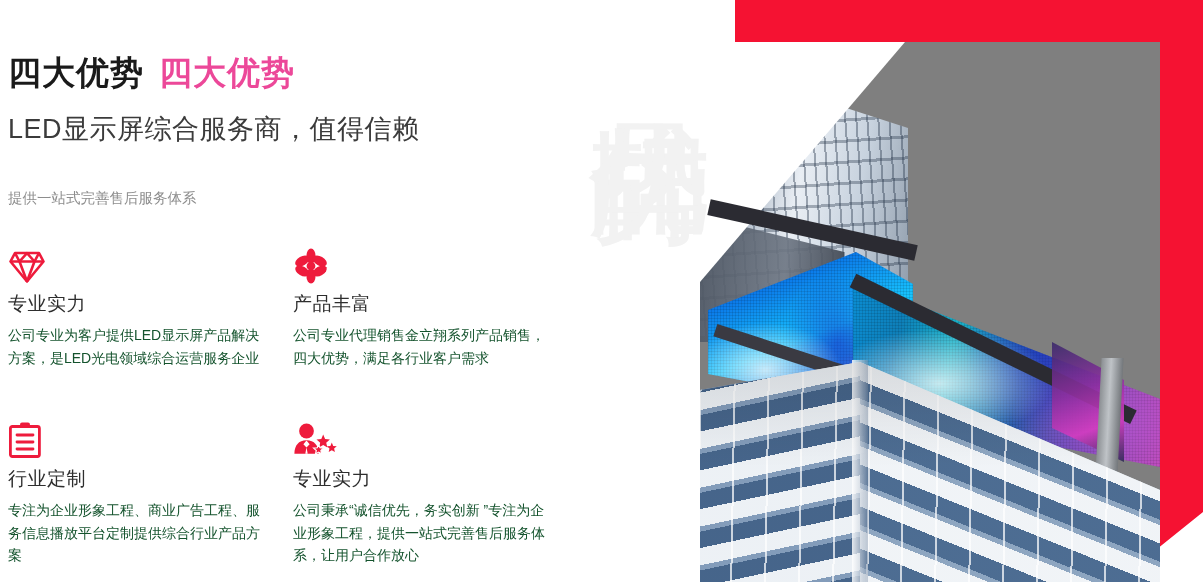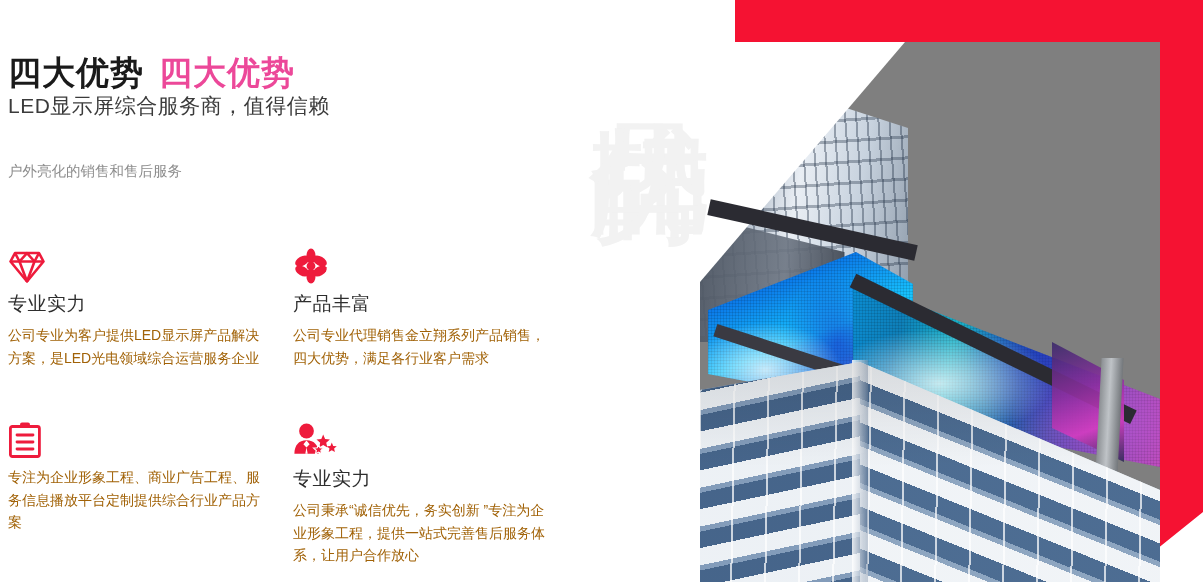--- a/index.html
+++ b/index.html
@@ -206,22 +206,22 @@
     width:600px; height:582px;
     padding:54px 0 0 8px;
   }
   #headline{
     font-size:33px; font-weight:700; color:#1a1a1a;
     letter-spacing:1px; line-height:1.18;
     white-space:nowrap;
   }
   #headline .accent{ color:#ec4899;margin-left:15px; }
   #subhead{
-    margin-top:0;
-    font-size:21px; font-weight:400; color:#3b3b3b;
+    margin-top:20px;
+    font-size:27px; font-weight:400; color:#3b3b3b;
     letter-spacing:.5px; line-height:1.25;
     white-space:nowrap;
   }
   #lead{
     margin-top:12px;
     font-size:14.5px; color:#8d8d8d; line-height:1.82;
     max-width:520px;
   }
 
   #features{
@@ -233,21 +233,21 @@
     column-gap:0; row-gap:0;
   }
   .feature{ position:relative; padding-right:18px; }
   .feat-icon{ height:44px; display:flex; align-items:flex-end; }
   .feat-title{
     margin-top:7px;
     font-size:19px; color:#2e2e2e; font-weight:400; letter-spacing:.5px;font-family:Liberation Mono, monospace;
   }
   .feat-body{
     margin-top:7px;
-    font-size:14px; color:#a16207; line-height:1.62;
+    font-size:14px; color:#14532d; line-height:1.62;
     max-width:262px;
   }
   svg{ display:block; }
 </style>
 </head>
 <body>
 
 <div id="page">
 
   <div id="media-panel">
@@ -286,21 +286,21 @@
     </div>
   </div>
 
   <div id="watermark">品牌优势</div>
 
   <div id="content">
     <h1 id="headline"><span>四大优势</span><span class="accent">四大优势</span></h1>
 
     <h2 id="subhead">LED显示屏综合服务商，值得信赖</h2>
 
-    <p id="lead"><br><span>户外亮化的销售和售后服务</span></p>
+    <p id="lead"><br><span>提供一站式完善售后服务体系</span></p>
   </div>
 
   <div id="features">
 
     <div class="feature">
       <div class="feat-icon">
         <svg width="38" height="34" viewBox="0 0 38 34" fill="none" stroke="#EE1B3C" stroke-width="2.6" stroke-linejoin="round">
           <path d="M7 3 L31 3 L35.5 11.5 L19 31.5 L2.5 11.5 Z"></path>
           <path d="M2.5 11.5 L35.5 11.5"></path>
           <path d="M7 3 L11.5 11.5 L19 31.5"></path>
@@ -331,20 +331,21 @@
     <div class="feature">
       <div class="feat-icon">
         <svg width="34" height="38" viewBox="0 0 34 38" fill="none" stroke="#EE1B3C" stroke-width="2.8" stroke-linejoin="round">
           <rect x="2.4" y="5.5" width="29" height="30" rx="2"></rect>
           <path d="M12 5.5 L12 3.4 Q12 1.6 14 1.6 L20 1.6 Q22 1.6 22 3.4 L22 5.5 Z" fill="#EE1B3C" stroke="none"></path>
           <path d="M9 14 H25" stroke-linecap="round"></path>
           <path d="M9 21 H25" stroke-linecap="round"></path>
           <path d="M9 28 H25" stroke-linecap="round"></path>
         </svg>
       </div>
+      <div class="feat-title">行业定制</div>
       <div class="feat-body">专注为企业形象工程、商业广告工程、服务信息播放平台定制提供综合行业产品方案</div>
     </div>
 
     <div class="feature">
       <div class="feat-icon">
         <svg width="44" height="36" viewBox="0 0 44 36" fill="#EE1B3C">
           <circle cx="13.5" cy="8" r="7.4"></circle>
           <path d="M13.5 17.2 C5.6 17.2 1.4 22.4 1.4 30.8 L25.6 30.8 C25.6 22.4 21.4 17.2 13.5 17.2 Z"></path>
           <path d="M13.5 17.6 L10.4 21.2 L13.5 24.6 L16.6 21.2 Z" fill="#ffffff"></path>
           <path d="M13.5 24.4 L12.3 30.8 L14.7 30.8 Z" fill="#ffffff"></path>

